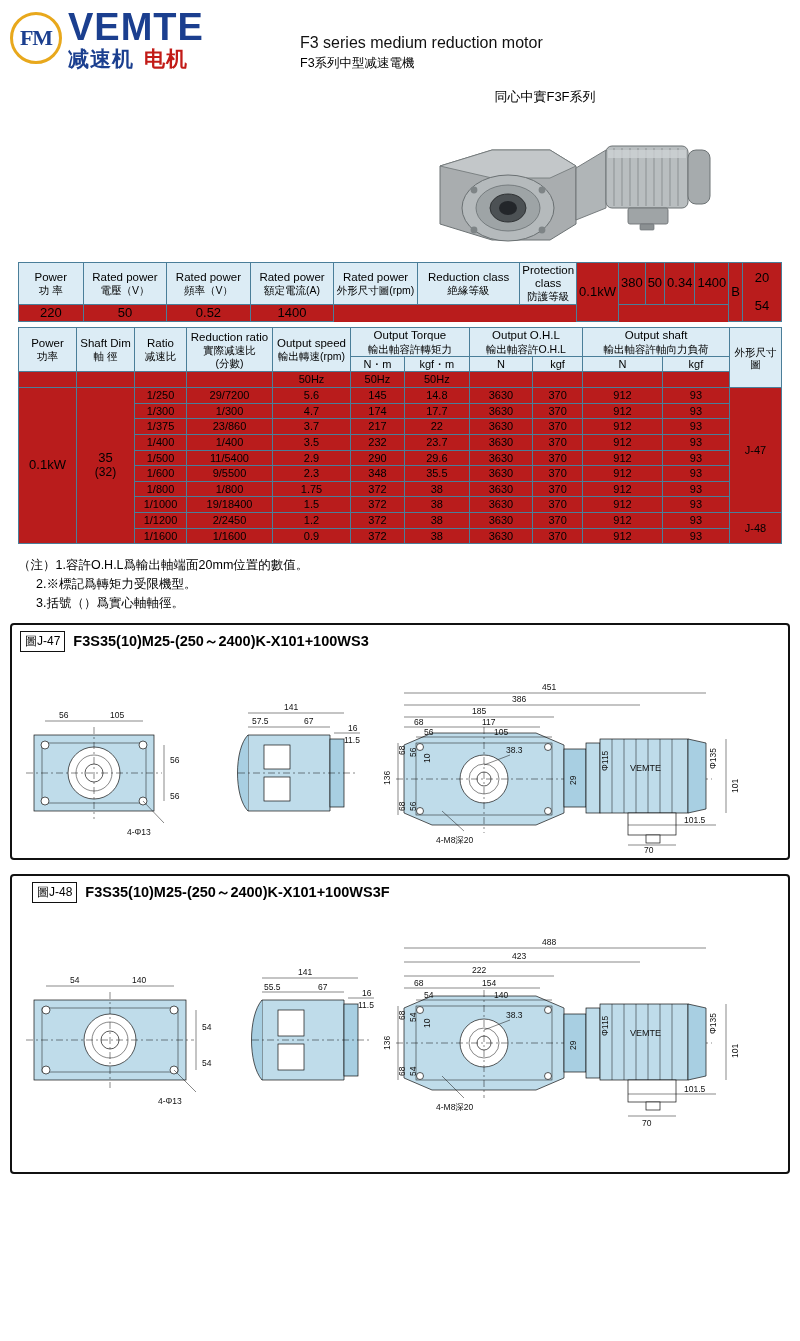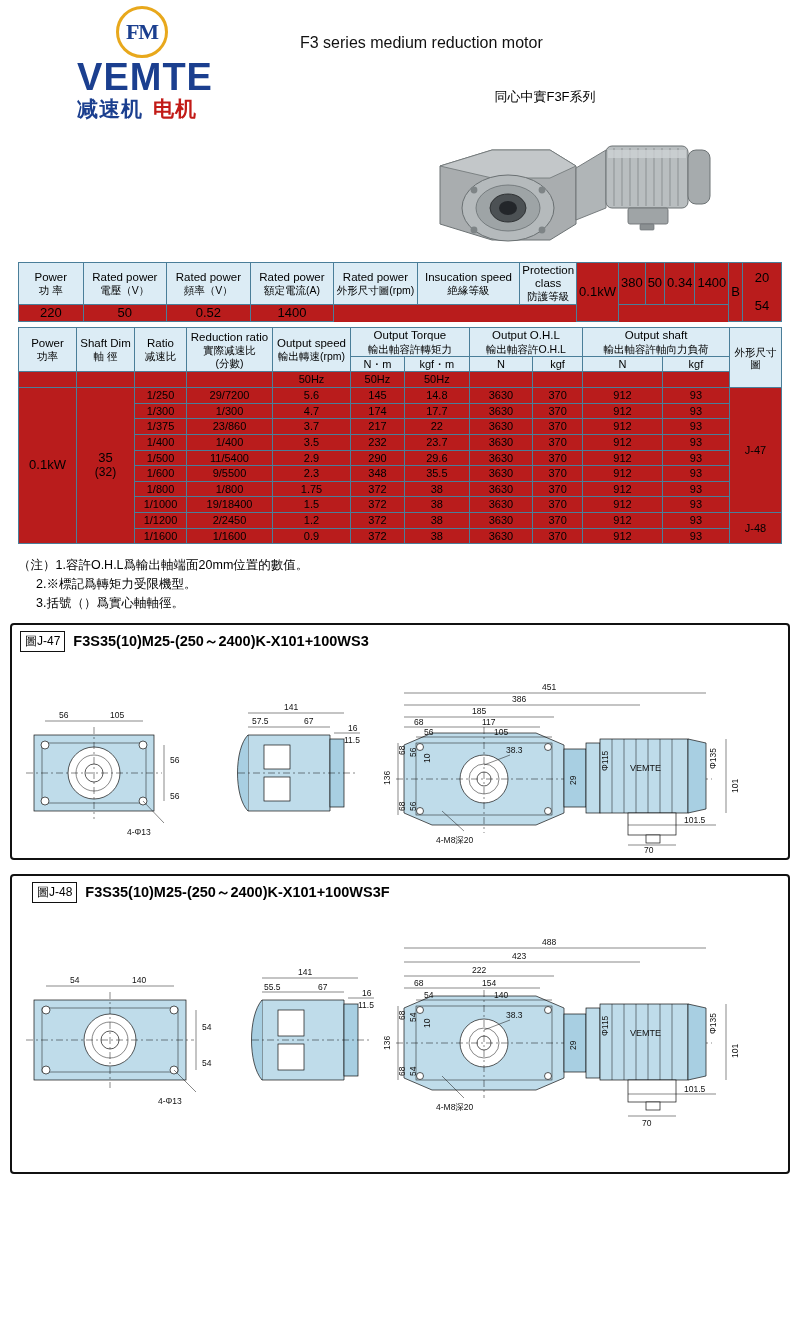--- a/index.html
+++ b/index.html
@@ -19,21 +19,20 @@
     position: relative;
     height: 112px;
     padding: 6px 0 0 0;
   }
   .logo-block {
     position: absolute;
     left: 10px; top: 6px;
     width: 270px; height: 64px;
     display: flex;
     align-items: center;
-    flex-direction: column;
   }
   .logo-mark {
     width: 52px; height: 52px;
     border-radius: 50%;
     border: 3px solid #e8a81c;
     display: flex; align-items: center; justify-content: center;
     background: #fff;
     margin-right: 6px;
     flex: 0 0 auto;
   }
@@ -173,20 +172,21 @@
     <div class="logo-mark">
       <span>FM</span>
     </div>
     <div class="logo-text">
       <span class="brand">VEMTE</span>
       <span class="brand-cn"><span>减速机</span><em>电机</em></span>
     </div>
   </div>
   <div class="title-block">
     <div class="title-en">F3 series medium reduction motor</div>
+    <div class="title-cn">F3系列中型减速電機</div>
   </div>
   <div class="subtitle-cn">同心中實F3F系列</div>
 </div>
 
 <div class="product-area">
   <svg class="motor-art" viewBox="0 0 330 130">
 
     <path d="M40 46 L92 30 L150 30 L176 46 L176 104 L150 120 L92 120 L40 104 Z" fill="#a9adaf" stroke="#6d7375" stroke-width="1"></path>
     <path d="M40 46 L92 30 L150 30 L176 46 L150 58 L92 58 Z" fill="#c3c7c9" stroke="#6d7375" stroke-width="0.8"></path>
 
@@ -237,21 +237,21 @@
       <th class="th2" rowspan="2" style="width:107px">
         <span>Rated power</span><span class="cn">頻率（V）</span>
       </th>
       <th class="th2" rowspan="2" style="width:107px">
         <span>Rated power</span><span class="cn">額定電流(A)</span>
       </th>
       <th class="th2" rowspan="2" style="width:107px">
         <span>Rated power</span><span class="cn">外形尺寸圖(rpm)</span>
       </th>
       <th class="th2" rowspan="2" style="width:125px">
-        <span>Insucation speed</span><span class="cn">絶緣等級</span>
+        <span>Reduction class</span><span class="cn">絶緣等級</span>
       </th>
       <th class="th2" rowspan="2">
         <span>Protection class</span><span class="cn">防護等級</span>
       </th>
     </tr>
 
     <tr>
       <td class="pw" rowspan="2">0.1kW</td>
       <td class="big">380</td>
       <td class="big">50</td>

